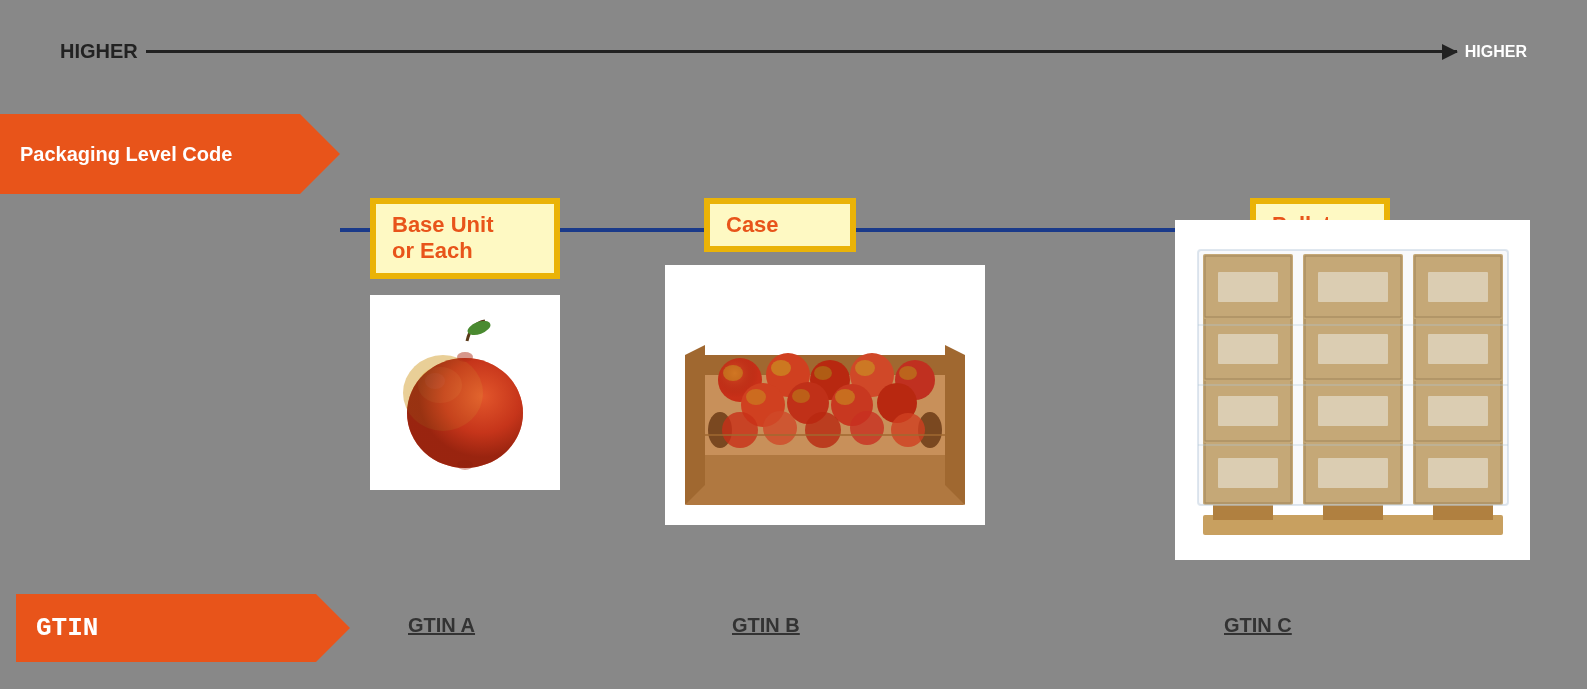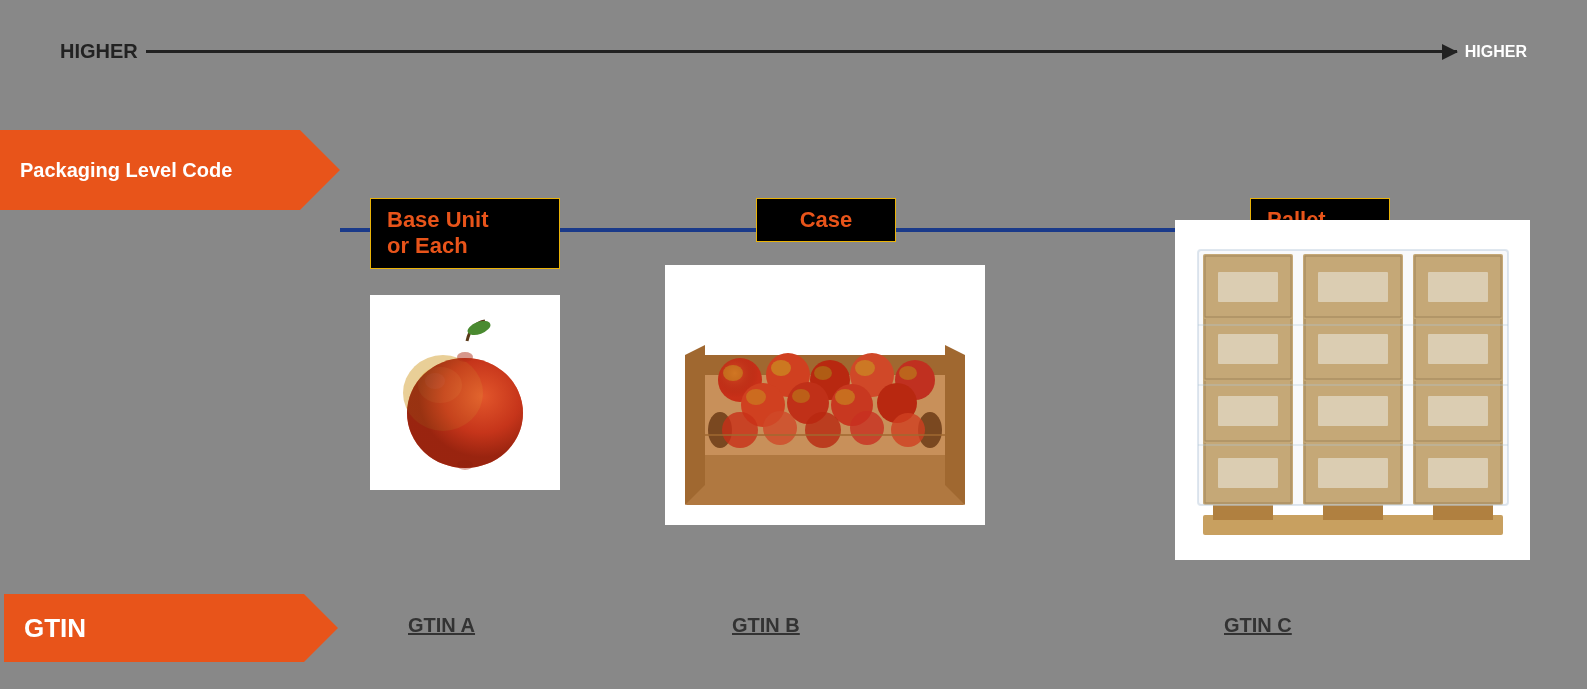--- a/index.html
+++ b/index.html
@@ -104,21 +104,21 @@
       color: white;
       font-size: 22px;
       font-weight: bold;
       padding: 0 20px 0 20px;
       white-space: nowrap;
     }
 
     
     .packaging-arrow {
       position: absolute;
-      top: 130px;
+      top: 114px;
       left: 0px;
     }
 
     .packaging-arrow .orange-arrow-shape {
       width: 300px;
       height: 80px;
     }
 
     .packaging-arrow .orange-arrow-shape::after {
       border-top: 40px solid transparent;
@@ -128,21 +128,22 @@
     }
 
     .packaging-arrow .orange-arrow-text {
       font-size: 20px;
     }
 
     
     .gtin-arrow {
       position: absolute;
       top: 594px;
-      left: 4px;
+      left: 16px;
+      font-family: Liberation Mono, monospace;
     }
 
     .gtin-arrow .orange-arrow-shape {
       width: 300px;
       height: 68px;
     }
 
     .gtin-arrow .orange-arrow-shape::after {
       border-top: 34px solid transparent;
       border-bottom: 34px solid transparent;
@@ -161,42 +162,41 @@
       top: 228px;
       left: 340px;
       right: 60px;
       height: 4px;
       background: #1a3a8a;
     }
 
     
     .pkg-box {
       position: absolute;
-      background: #000000;
-      border: 1px solid #eab308;
+      background: #fef9c3;
+      border: 6px solid #eab308;
       padding: 8px 16px;
       top: 198px;
     }
 
     .pkg-box-text {
       font-size: 22px;
       font-weight: bold;
       color: #e8541a;
       line-height: 1.2;
     }
 
     .pkg-box-base {
       left: 370px;
       width: 190px;
     }
 
     .pkg-box-case {
-      left: 756px;
-      width: 140px;
-      text-align: center;
+      left: 704px;
+      width: 152px;
     }
 
     .pkg-box-pallet {
       left: 1250px;
       width: 140px;
     }
 
     
     .img-container {
       position: absolute;

